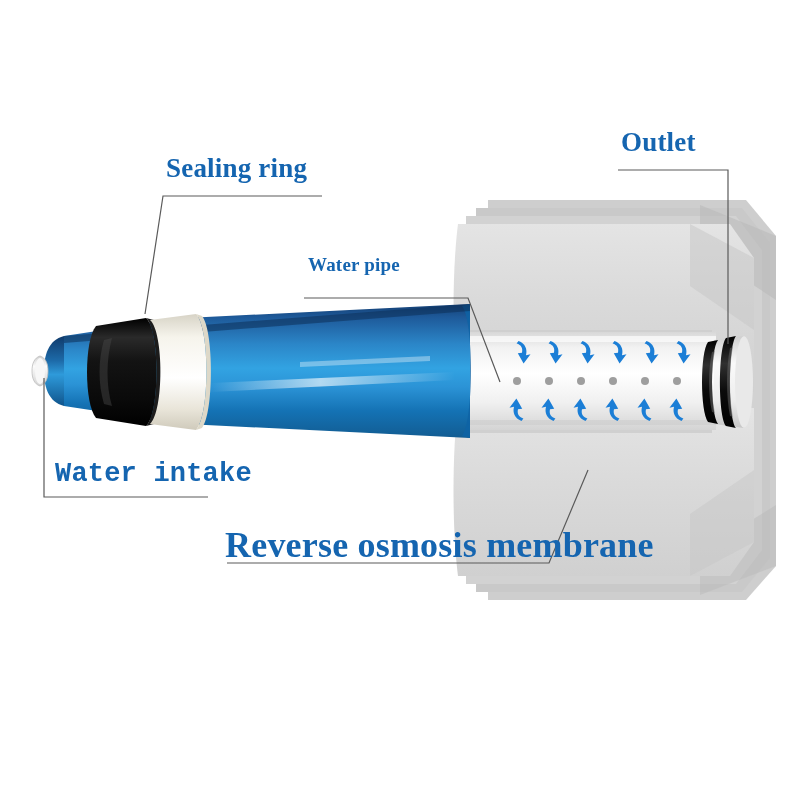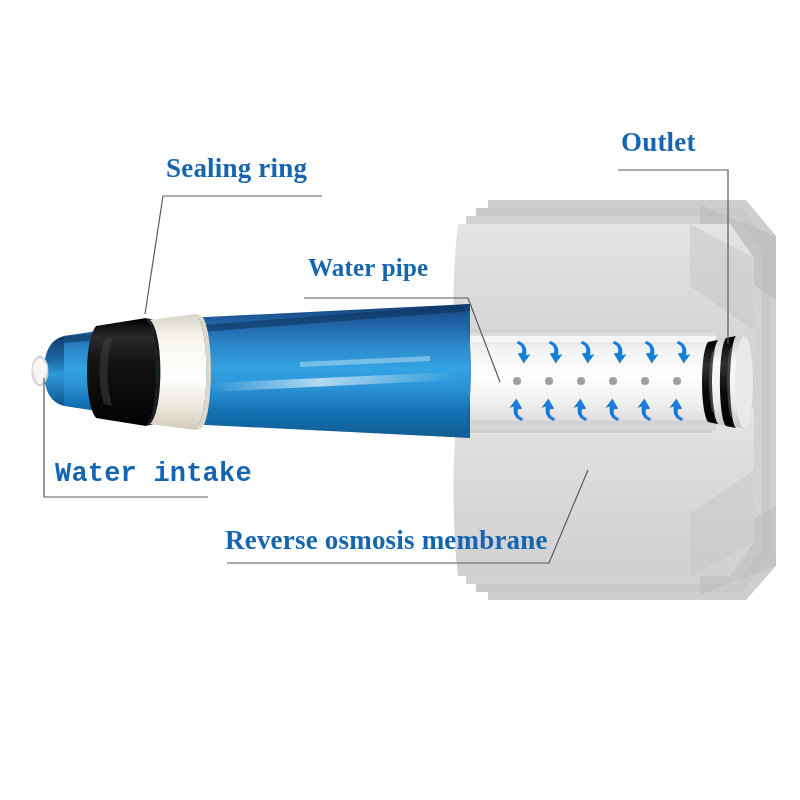--- a/index.html
+++ b/index.html
@@ -24,23 +24,23 @@
     position:absolute;
     font-family:"Liberation Serif", serif;
     font-weight:700;
     color:#1565b0;
     white-space:nowrap;
     line-height:1;
     letter-spacing:0.2px;
   }
   #lbl-sealing-ring{ left:166px; top:155px; font-size:27px; }
   #lbl-outlet{      left:621px; top:129px; font-size:27px; }
-  #lbl-water-pipe{  left:308px; top:255px; font-size:25px; }
+  #lbl-water-pipe{  left:308px; top:255px; font-size:19px; }
   #lbl-water-intake{left:55px;  top:461px; font-size:27px;font-family:Liberation Mono, monospace; }
-  #lbl-ro-membrane{ left:225px; top:527px; font-size:27px; }
+  #lbl-ro-membrane{ left:225px; top:527px; font-size:36px; }
 </style>
 </head>
 <body>
 
 <div id="stage">
 
   <svg id="diagram" viewBox="0 0 800 800" xmlns="http://www.w3.org/2000/svg">
     <defs>
 
       <linearGradient id="gTube" x1="0" y1="0" x2="0" y2="1">

